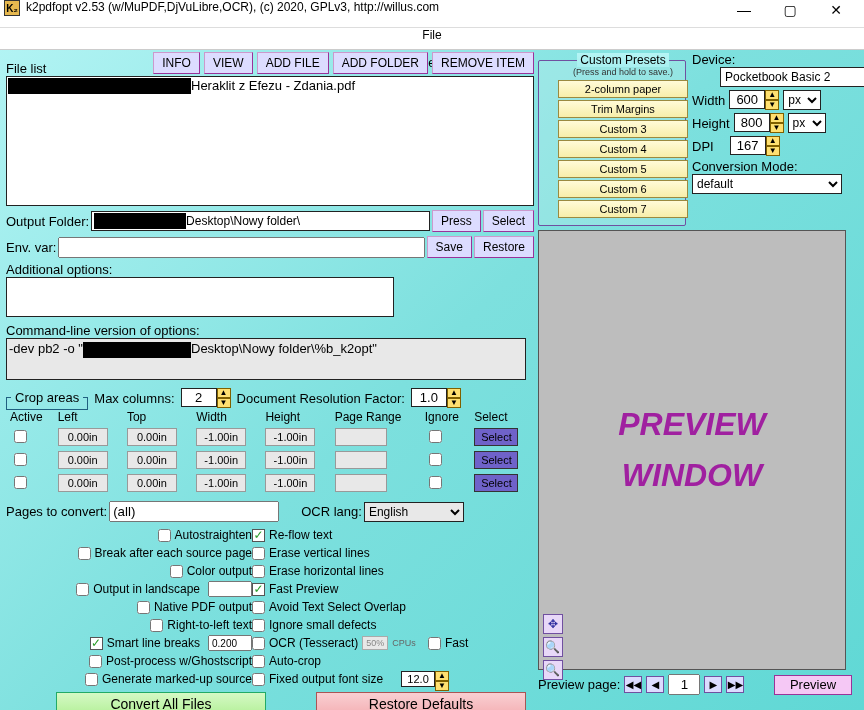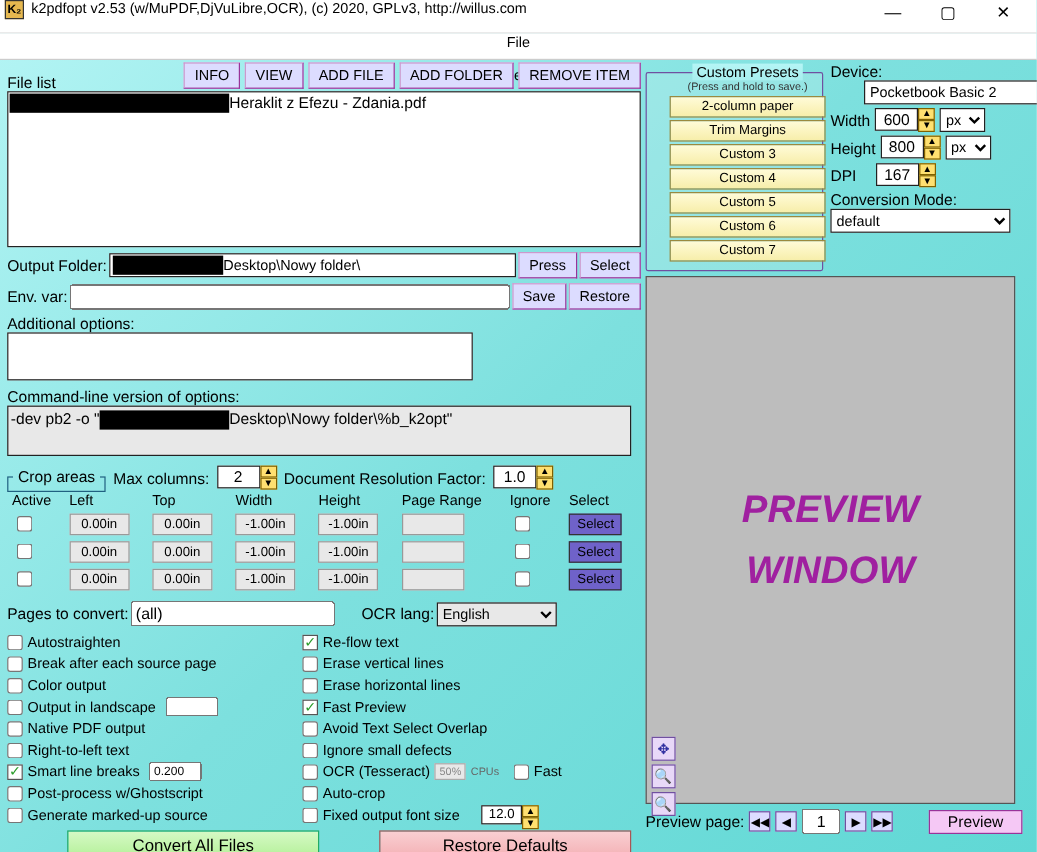--- a/index.html
+++ b/index.html
@@ -303,21 +303,21 @@
     <div class="row" style="margin-top:6px;">
       <span class="label">Pages to convert:</span>
       <input class="field" style="width: 170px;" value="(all)">
       <span class="label" style="margin-left:20px;">OCR lang:</span>
       <select class="drop" style="width:100px;background:#e8e8e8;">
         <option>English</option>
       </select>
     </div>
 
     <div class="cb-cols">
-      <div class="cb-col" style="width:246px;">
+      <div class="cb-col" style="width:246px;align-items:flex-end;">
         <div class="checkbox-row">
             <input type="checkbox" style="">
             <span>Autostraighten</span>
           </div>
         <div class="checkbox-row">
             <input type="checkbox" style="">
             <span>Break after each source page</span>
           </div>
         <div class="checkbox-row">
             <input type="checkbox" style="">

